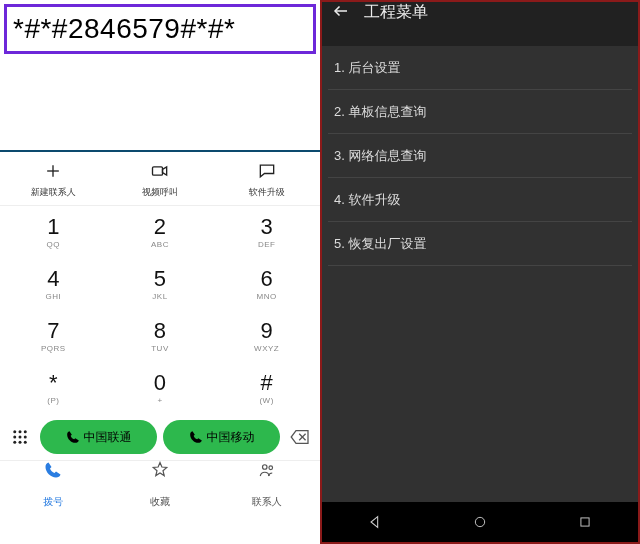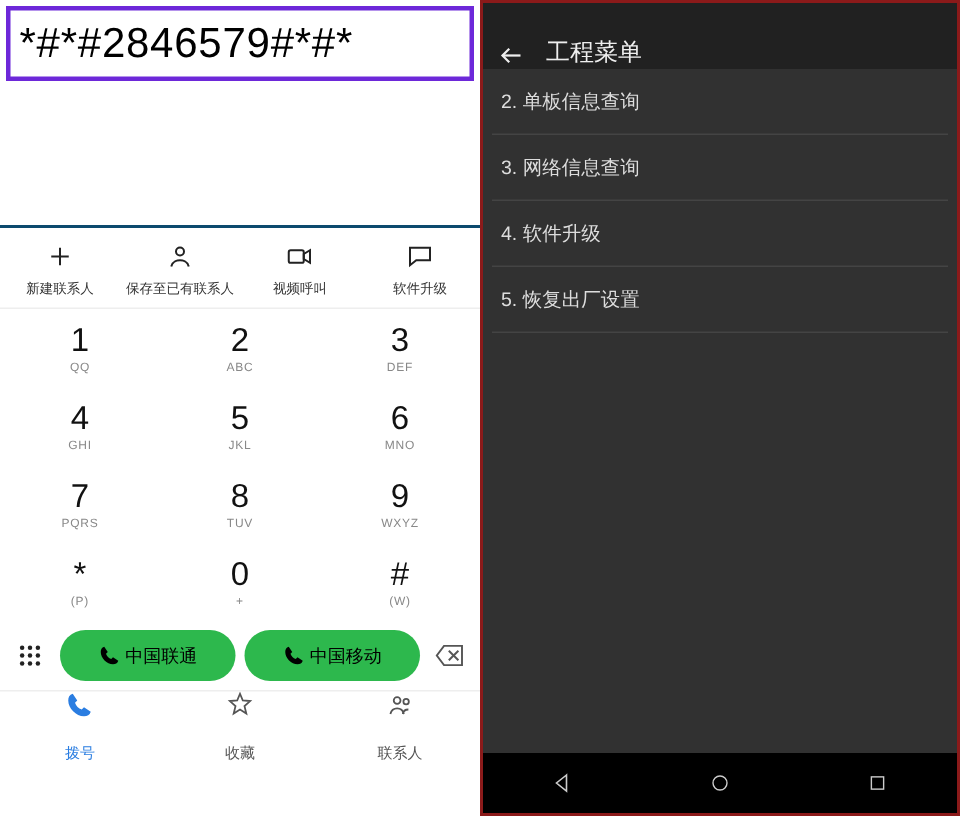--- a/index.html
+++ b/index.html
@@ -90,21 +90,21 @@
     font-size: 10px;
     color:#555;
   }
   .bnav-item.active { color: #2a7de1; }
 
   
   .r-header {
     height: 44px;
     background: #212121;
     display: flex;
-    align-items: flex-end;
+    align-items: flex-start;
     padding: 0 10px;
     gap: 14px;
     color: #eee;
   }
   .r-header .back { font-size: 18px; color:#eee;}
   .r-header .title { font-size: 16px; }
   .r-body { flex:1; padding: 0 6px; }
   .r-item {
     height: 44px;
     border-bottom: 1px solid #444;
@@ -137,29 +137,20 @@
 
   <div class="action-row">
     <div class="action-item">
       <span class="ico">
           <svg width="20" height="20" viewBox="0 0 24 24" fill="none" stroke="currentColor" stroke-width="1.6">
             <line x1="12" y1="5" x2="12" y2="19"></line>
             <line x1="5" y1="12" x2="19" y2="12"></line>
           </svg>
         </span>
       <span class="lbl">新建联系人</span>
-    </div>
-    <div class="action-item">
-      <span class="ico">
-          <svg width="20" height="20" viewBox="0 0 24 24" fill="none" stroke="currentColor" stroke-width="1.6">
-            <circle cx="12" cy="8" r="3.2"></circle>
-            <path d="M5 20c1-4 5-5 7-5s6 1 7 5"></path>
-          </svg>
-        </span>
-      <span class="lbl">保存至已有联系人</span>
     </div>
     <div class="action-item">
       <span class="ico">
           <svg width="22" height="20" viewBox="0 0 24 24" fill="none" stroke="currentColor" stroke-width="1.6">
             <rect x="3" y="7" width="12" height="10" rx="1.5"></rect>
             <path d="M15 10l5-3v10l-5-3z"></path>
           </svg>
         </span>
       <span class="lbl">视频呼叫</span>
     </div>
@@ -298,20 +289,21 @@
   <div class="r-header">
     <span class="back">
       <svg width="18" height="18" viewBox="0 0 24 24" fill="none" stroke="currentColor" stroke-width="2">
           <line x1="20" y1="12" x2="4" y2="12"></line>
           <polyline points="10 6 4 12 10 18"></polyline>
         </svg>
     </span>
     <span class="title">工程菜单</span>
   </div>
   <div class="r-body">
+    <div class="r-item">1. 后台设置</div>
     <div class="r-item">2. 单板信息查询</div>
     <div class="r-item">3. 网络信息查询</div>
     <div class="r-item">4. 软件升级</div>
     <div class="r-item">5. 恢复出厂设置</div>
   </div>
   <div class="r-navbar">
     <span class="nbtn">
         <svg width="16" height="16" viewBox="0 0 24 24" fill="none" stroke="currentColor" stroke-width="1.6">
           <path d="M16 4 6 12l10 8z"></path>
         </svg>

